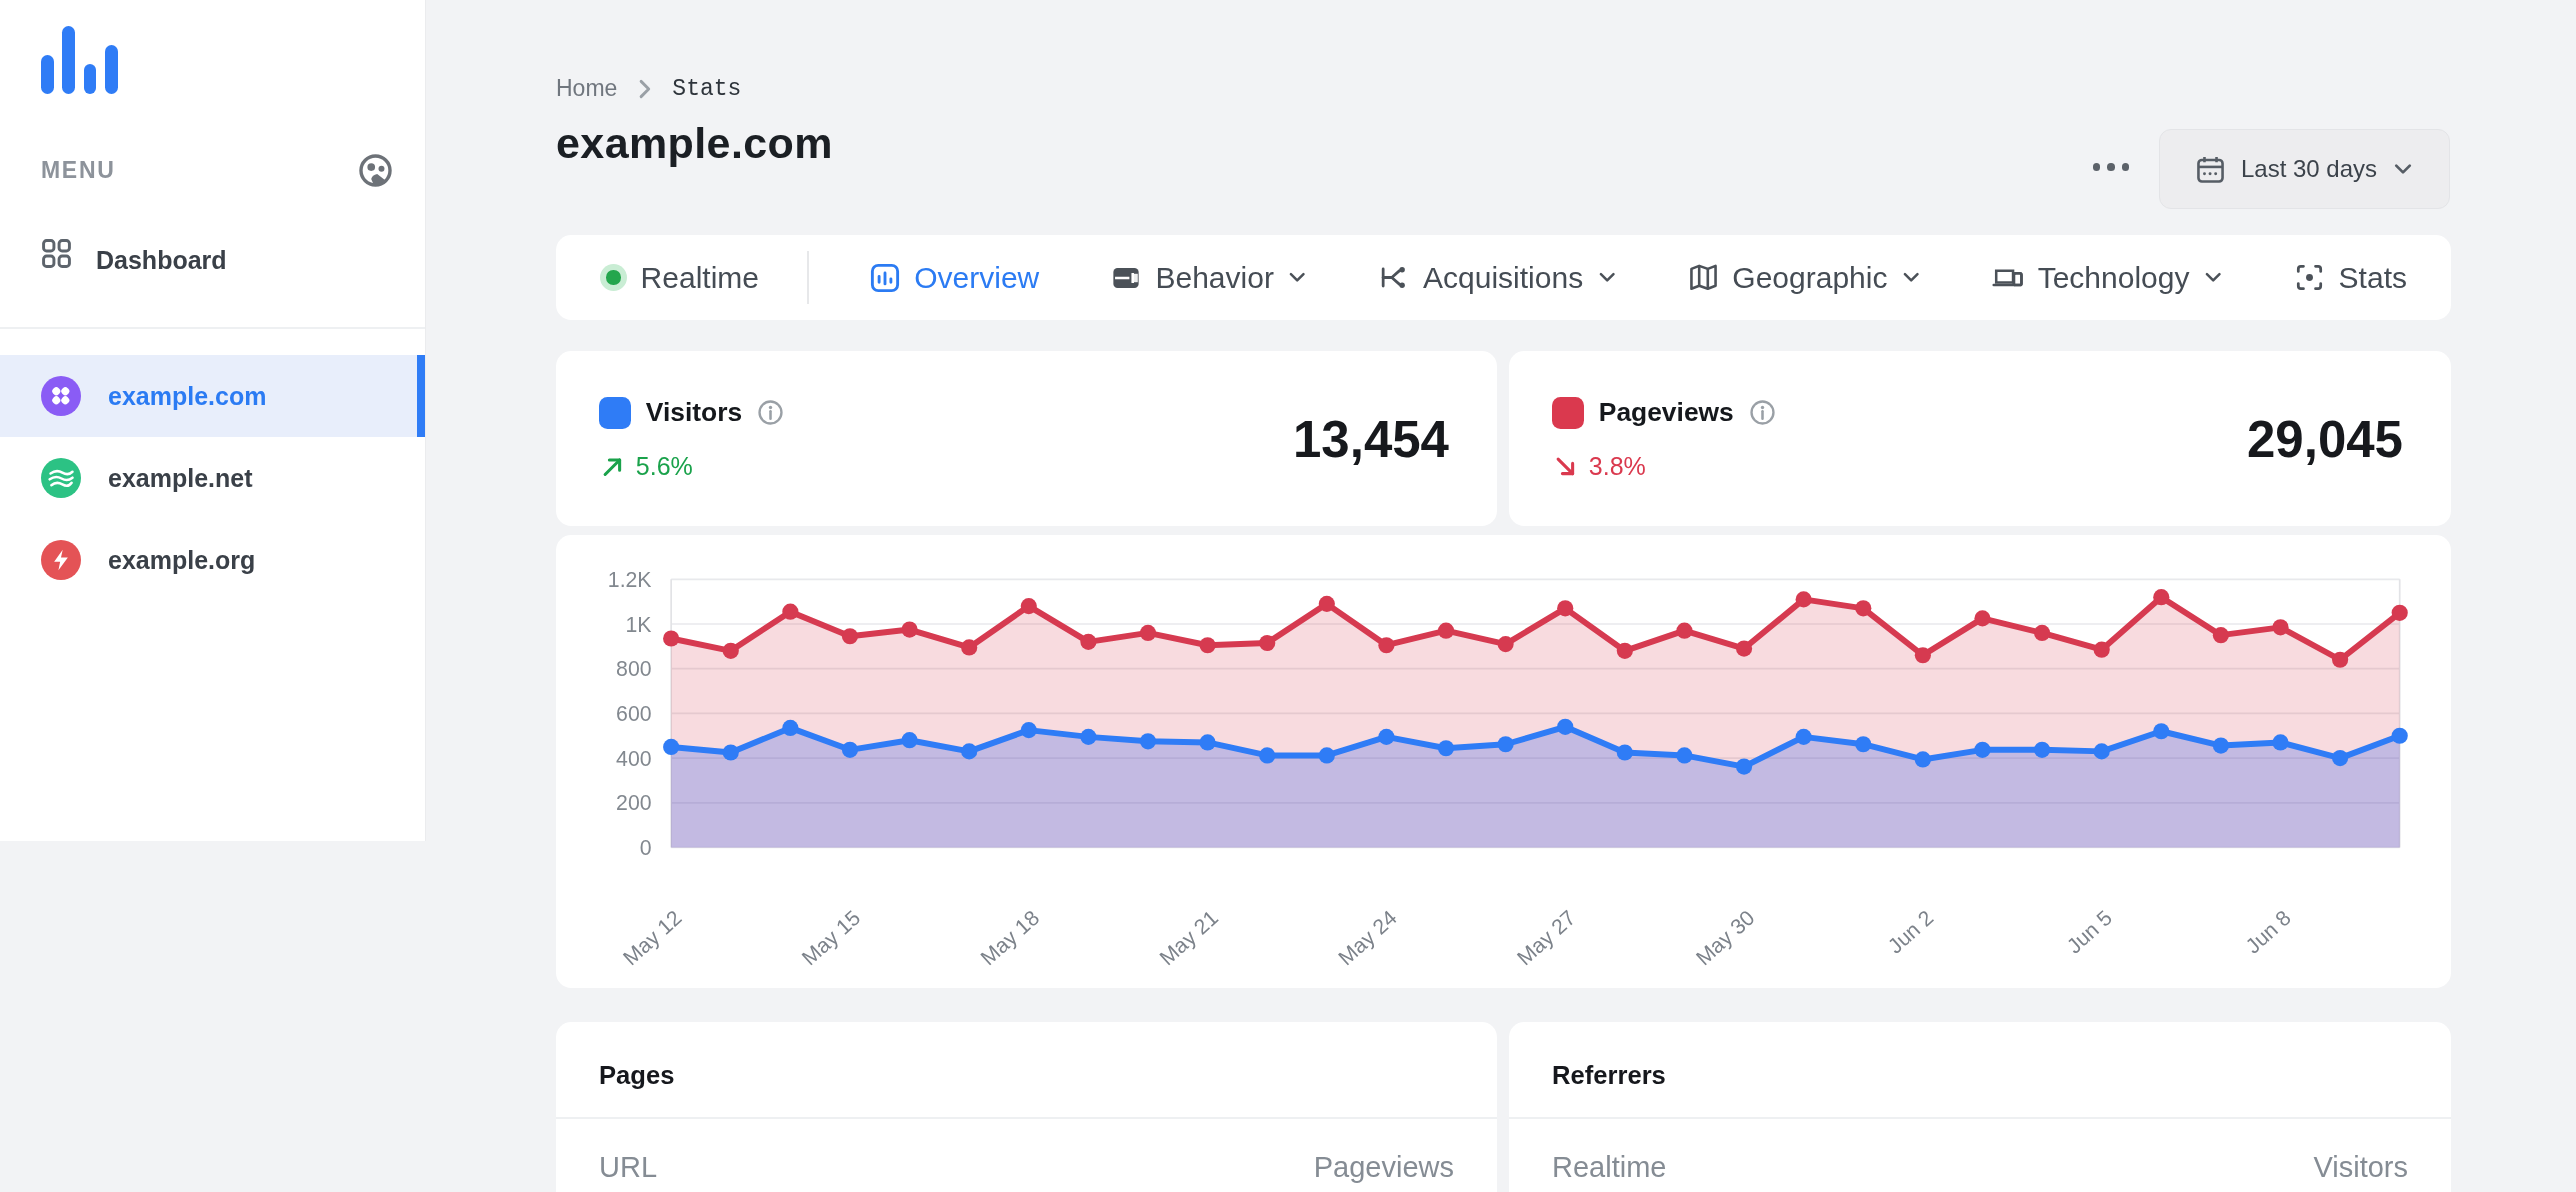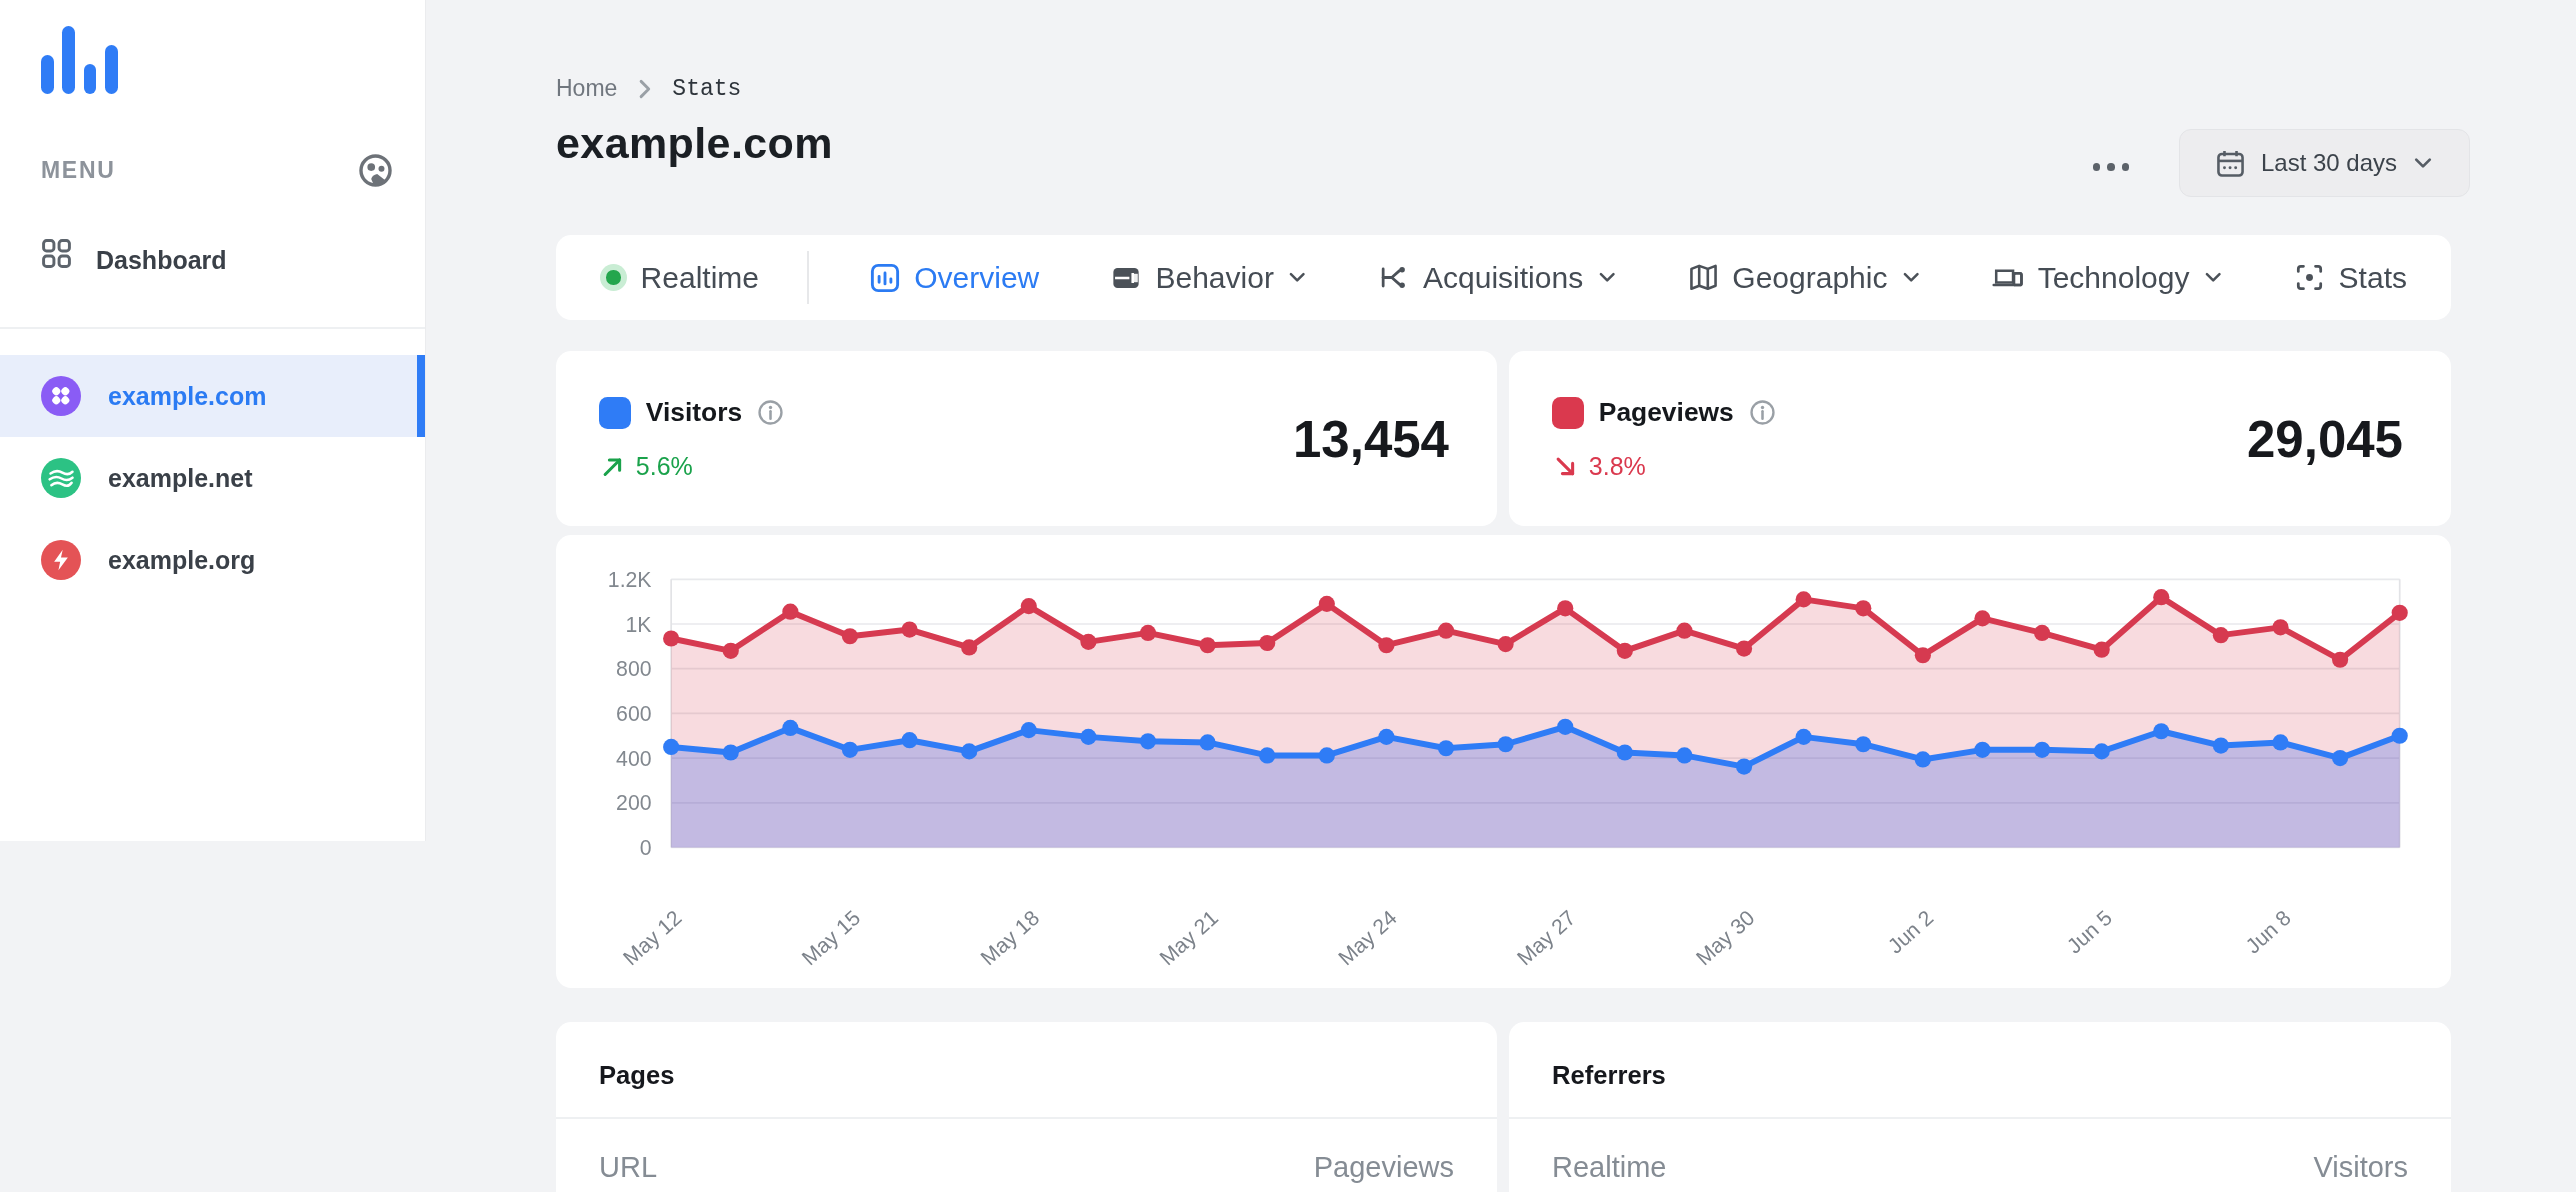--- a/index.html
+++ b/index.html
@@ -24,21 +24,21 @@
   .site-item.active .active-bar { position:absolute; right:0; top:0; bottom:0; width:7.7px; background:#2f7cf6; }
 
   
   .main { position:absolute; left:428px; top:0; right:0; bottom:0; }
   .breadcrumb { position:absolute; left:128px; top:75px; display:flex; align-items:center; gap:19px; font-size:23px; }
   .breadcrumb .home { color:#70767e; cursor:pointer; }
   .breadcrumb .current { color:#2e343b; font-weight:500; cursor:pointer;font-family:Liberation Mono, monospace; }
   .page-title { position:absolute; left:128px; top:119px; font-size:43px; font-weight:700; color:#1b1f24; letter-spacing:0.4px; }
   .more-btn { position:absolute; left:1653px; top:143px; width:60px; height:48px; display:flex; align-items:center; justify-content:center; gap:6.8px; cursor:pointer; background:transparent; border:none; }
   .more-btn i { width:7.7px; height:7.7px; border-radius:50%; background:#5c6269; display:block; }
-  .date-btn { position:absolute; left:1731px; top:129px; width:291px; height:68px; background:#ededef; border:1.7px solid #e3e4e7; border-radius:12px; display:flex; align-items:center; justify-content:center; gap:15.3px; cursor:pointer;margin-left:20px; }
+  .date-btn { position:absolute; left:1731px; top:129px; width:291px; height:80px; background:#ededef; border:1.7px solid #e3e4e7; border-radius:12px; display:flex; align-items:center; justify-content:center; gap:15.3px; cursor:pointer; }
   .date-btn .label { font-size:24px; color:#3c434b; }
 
   .card { position:absolute; background:#ffffff; border-radius:15.3px; }
 
   
   .tabsbar { left:128px; top:235px; width:1895px; height:85px; display:flex; align-items:center; padding:0 44px; }
   .tab { display:flex; align-items:center; gap:13.6px; font-size:30px; color:#454c54; cursor:pointer; white-space:nowrap; }
   .tab.active { color:#2b7bf3; }
   .tab-divider { width:1.7px; height:53px; background:#e7e8ea; margin:0 0; }
   .tabs-spread { display:flex; align-items:center; justify-content:space-between; flex:1;gap:38px; }

